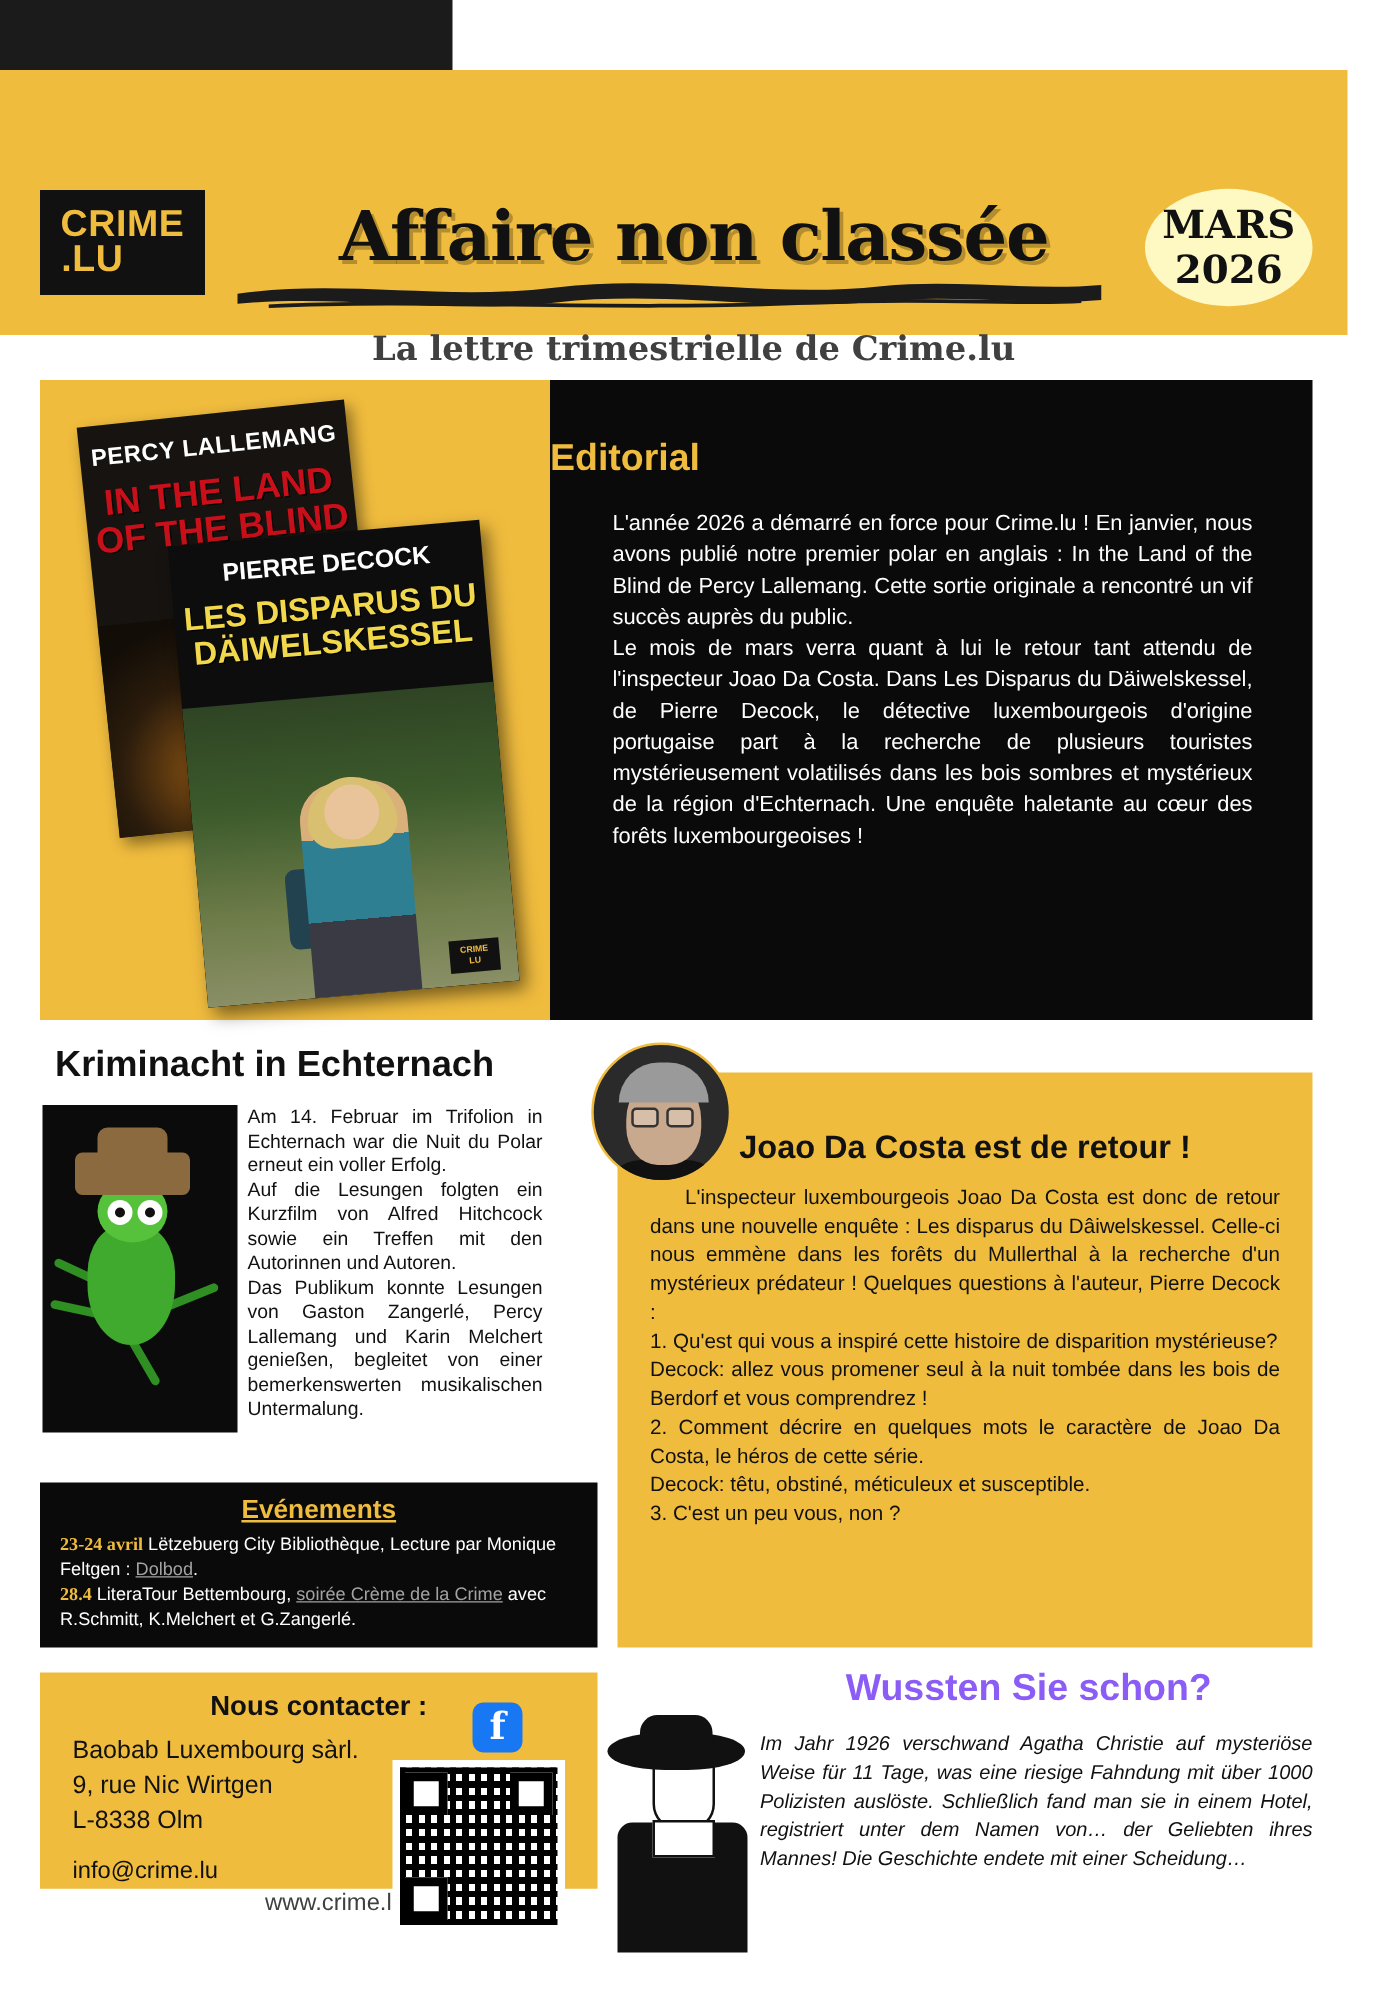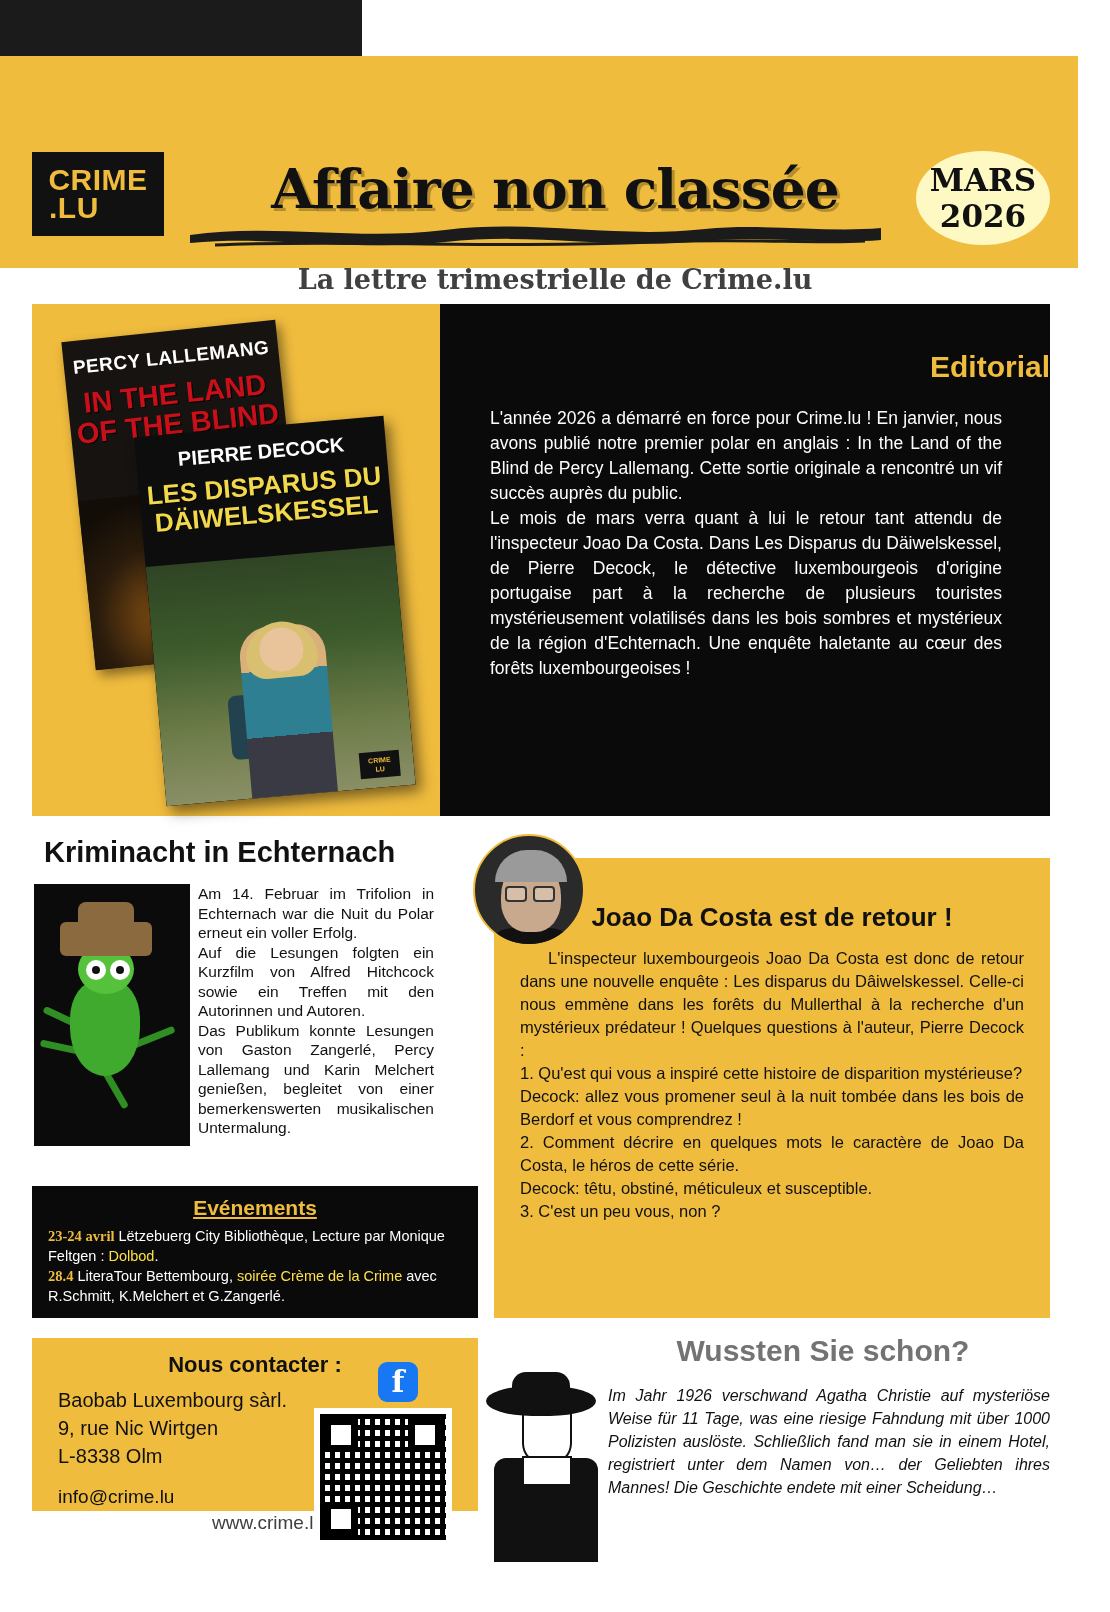--- a/index.html
+++ b/index.html
@@ -54,21 +54,21 @@
   .covers-panel {
     position:absolute; left:32px; top:304px; width:408px; height:512px;
     background:#f0bc3e;
   }
   .editorial-panel {
     position:absolute; left:440px; top:304px; width:610px; height:512px;
     background:#0a0a0a;
   }
   .editorial-title {
     color:#f0bc3e; font-family:"Liberation Sans", sans-serif; font-weight:bold;
-    font-size:30px; text-align:right; margin-top:46px;
+    font-size:30px; text-align:left; margin-top:46px;
   }
   .editorial-text {
     color:#fff; font-size:17.5px; line-height:25px; text-align:justify;
     margin:22px 48px 0 50px;
   }
   .editorial-text p { margin:0; }
 
   
   .cover1 {
     position:absolute; left:46px; top:26px; width:215px; height:330px;
@@ -178,21 +178,21 @@
   
   .events-panel {
     position:absolute; left:32px; top:1186px; width:446px; height:132px; background:#0a0a0a;
   }
   .events-title {
     color:#f0bc3e; font-size:21px; font-weight:bold; text-align:center; margin-top:10px;
     text-decoration:underline;
   }
   .events-body { color:#fff; font-size:14.5px; line-height:20px; margin:6px 16px 0 16px; }
   .ev-date { color:#f0bc3e; font-weight:bold;font-family:Liberation Serif, serif; }
-  .ev-hl { color:#fde047; }
+  .ev-hl { color:#a3a3a3;text-decoration:underline; }
 
   
   .contact-panel {
     position:absolute; left:32px; top:1338px; width:446px; height:173px; background:#f0bc3e;
   }
   .contact-title { text-align:center; font-size:22px; font-weight:bold; color:#111; margin-top:14px; }
   .contact-lines { margin:8px 0 0 26px; font-size:20px; line-height:28px; color:#111; }
   .contact-mail { margin:14px 0 0 26px; font-size:19px; line-height:26px; color:#111; }
   .contact-web { margin:0 0 0 26px; font-size:19px; line-height:26px; color:#404040;text-align:center; }
   .fb-icon {
@@ -207,21 +207,21 @@
     background-image:
       repeating-linear-gradient(90deg,#000 0 5px,#fff 5px 10px),
       repeating-linear-gradient(0deg,#000 0 5px,#fff 5px 11px);
     background-blend-mode: multiply;
   }
   .qr-eye { position:absolute; width:34px; height:34px; border:7px solid #000; background:#fff; }
 
   
   .wussten-title {
     position:absolute; left:596px; top:1334px; width:454px; text-align:center;
-    font-size:30px; font-weight:bold; color:#737373;
+    font-size:30px; font-weight:bold; color:#8b5cf6;
   }
   .wussten-text {
     position:absolute; left:608px; top:1384px; width:442px;
     font-size:16px; line-height:23px; font-style:italic; text-align:justify; color:#111;
   }
   .detective {
     position:absolute; left:478px; top:1372px; width:130px; height:190px;
   }
   .det-hat { position:absolute; left:8px; top:14px; width:110px; height:30px; background:#111; border-radius:50%/60%; }
   .det-hat2 { position:absolute; left:34px; top:0px; width:58px; height:26px; background:#111; border-radius:14px 14px 0 0; }

